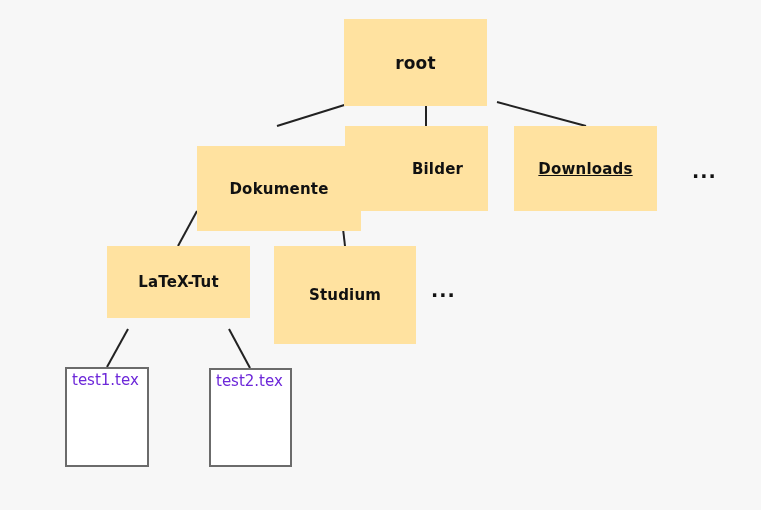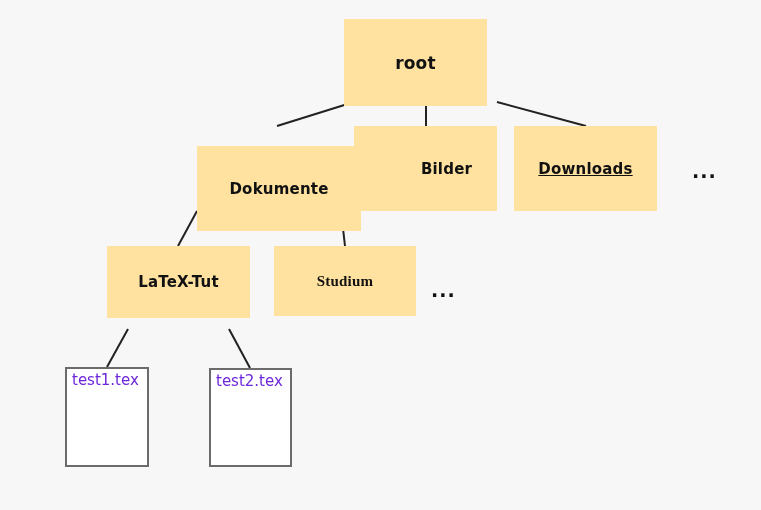--- a/index.html
+++ b/index.html
@@ -81,35 +81,35 @@
   </svg>
 
   <div class="node root-node" style="left:344px; top:19px; width:143px; height:87px;">
     <span>root</span>
   </div>
 
   <div class="node" style="left:197px; top:126px; width:164px; height:85px;margin-top:20px;">
     <span>Dokumente</span>
   </div>
 
-  <div class="node" style="left:354px; top:126px; width:143px; height:85px;padding-left:42px;">
+  <div class="node" style="left:345px; top:126px; width:143px; height:85px;padding-left:42px;">
     <span>Bilder</span>
   </div>
 
   <div class="node" style="left:514px; top:126px; width:143px; height:85px;text-decoration:underline;">
     <span>Downloads</span>
   </div>
 
   <div class="ellipsis" style="left:692px; top:162px;">...</div>
 
   <div class="node" style="left:107px; top:246px; width:143px; height:72px;">
     <span>LaTeX-Tut</span>
   </div>
 
-  <div class="node" style="left:274px; top:246px; width:142px; height:70px;font-family:Liberation Serif, serif;">
+  <div class="node" style="left:274px; top:246px; width:142px; height:98px;">
     <span>Studium</span>
   </div>
 
   <div class="ellipsis" style="left:431px; top:281px;">...</div>
 
   <div class="file-node" style="left:65px; top:367px; width:84px; height:100px;">
     <span class="file-label">test1.tex</span>
   </div>
 
   <div class="file-node" style="left:209px; top:368px; width:83px; height:99px;">

